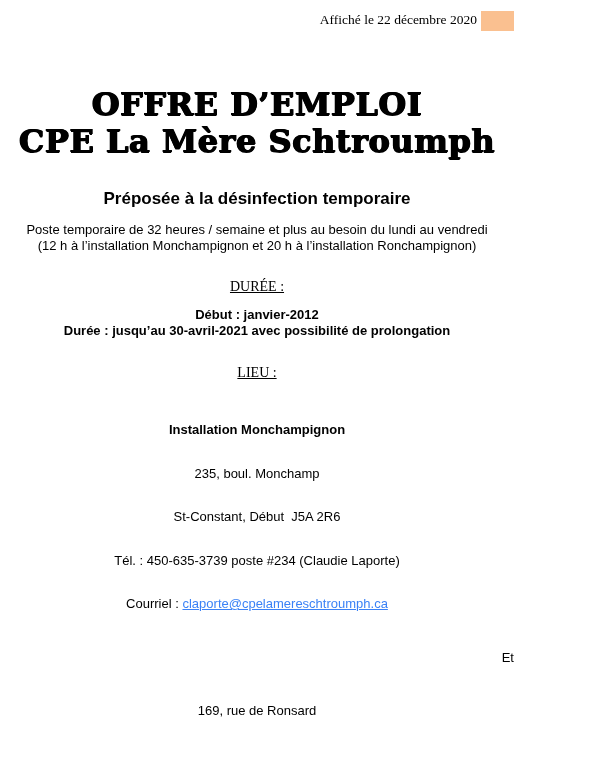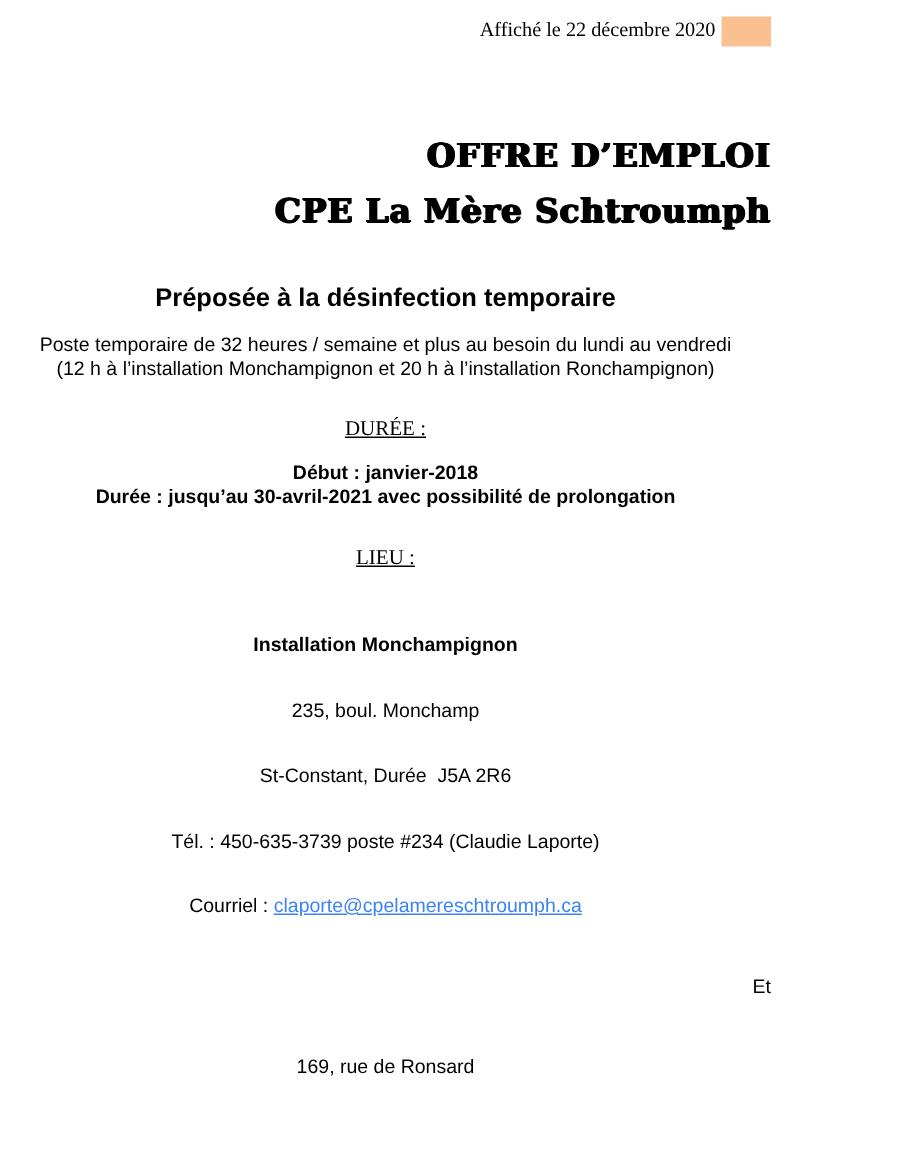--- a/index.html
+++ b/index.html
@@ -24,24 +24,24 @@
   .highlight-rect {
     position: absolute;
     top: 11px;
     right: 0;
     width: 33px;
     height: 20px;
     background: #FAC090;
   }
   .doc-title {
     margin-top: 86px;
-    text-align: right;
+    text-align: center;
     font-family: "DejaVu Serif", serif;
     font-weight: bold;
-    font-size: 22px;
+    font-size: 32px;
     line-height: 37px;
     letter-spacing: 0.5px;
     text-shadow: 0.7px 0 0 #000, -0.7px 0 0 #000, 0 0.5px 0 #000;
   }
   .subtitle {
     margin-top: 29px;
     text-align: center;
     font-size: 17px;
     font-weight: bold;
   }
@@ -102,30 +102,30 @@
 
   <div class="subtitle">Préposée à la désinfection temporaire</div>
 
   <div class="intro">
     <div>Poste temporaire de 32 heures / semaine et plus au besoin du lundi au vendredi</div>
     <div>(12 h à l’installation Monchampignon et 20 h à l’installation Ronchampignon)</div>
   </div>
 
   <div class="section-heading duree-heading">DURÉE :</div>
   <div class="duree-body">
-    <div>Début : janvier-2018</div>
+    <div>Début : janvier-2012</div>
     <div>Durée : jusqu’au 30-avril-2021 avec possibilité de prolongation</div>
   </div>
 
   <div class="section-heading lieu-heading">LIEU :</div>
 
   <div class="address-block">
     <div class="inst-name">Installation Monchampignon</div>
     <div>235, boul. Monchamp</div>
-    <div>St-Constant, Durée  J5A 2R6</div>
+    <div>St-Constant, Début  J5A 2R6</div>
     <div>Tél. : 450-635-3739 poste #234 (Claudie Laporte)</div>
     <div><span>Courriel : </span><a class="email-link">claporte@cpelamereschtroumph.ca</a></div>
   </div>
 
   <div class="et-separator">Et</div>
 
   <div class="address-block ins2">
     <div>169, rue de Ronsard</div>
     
     

